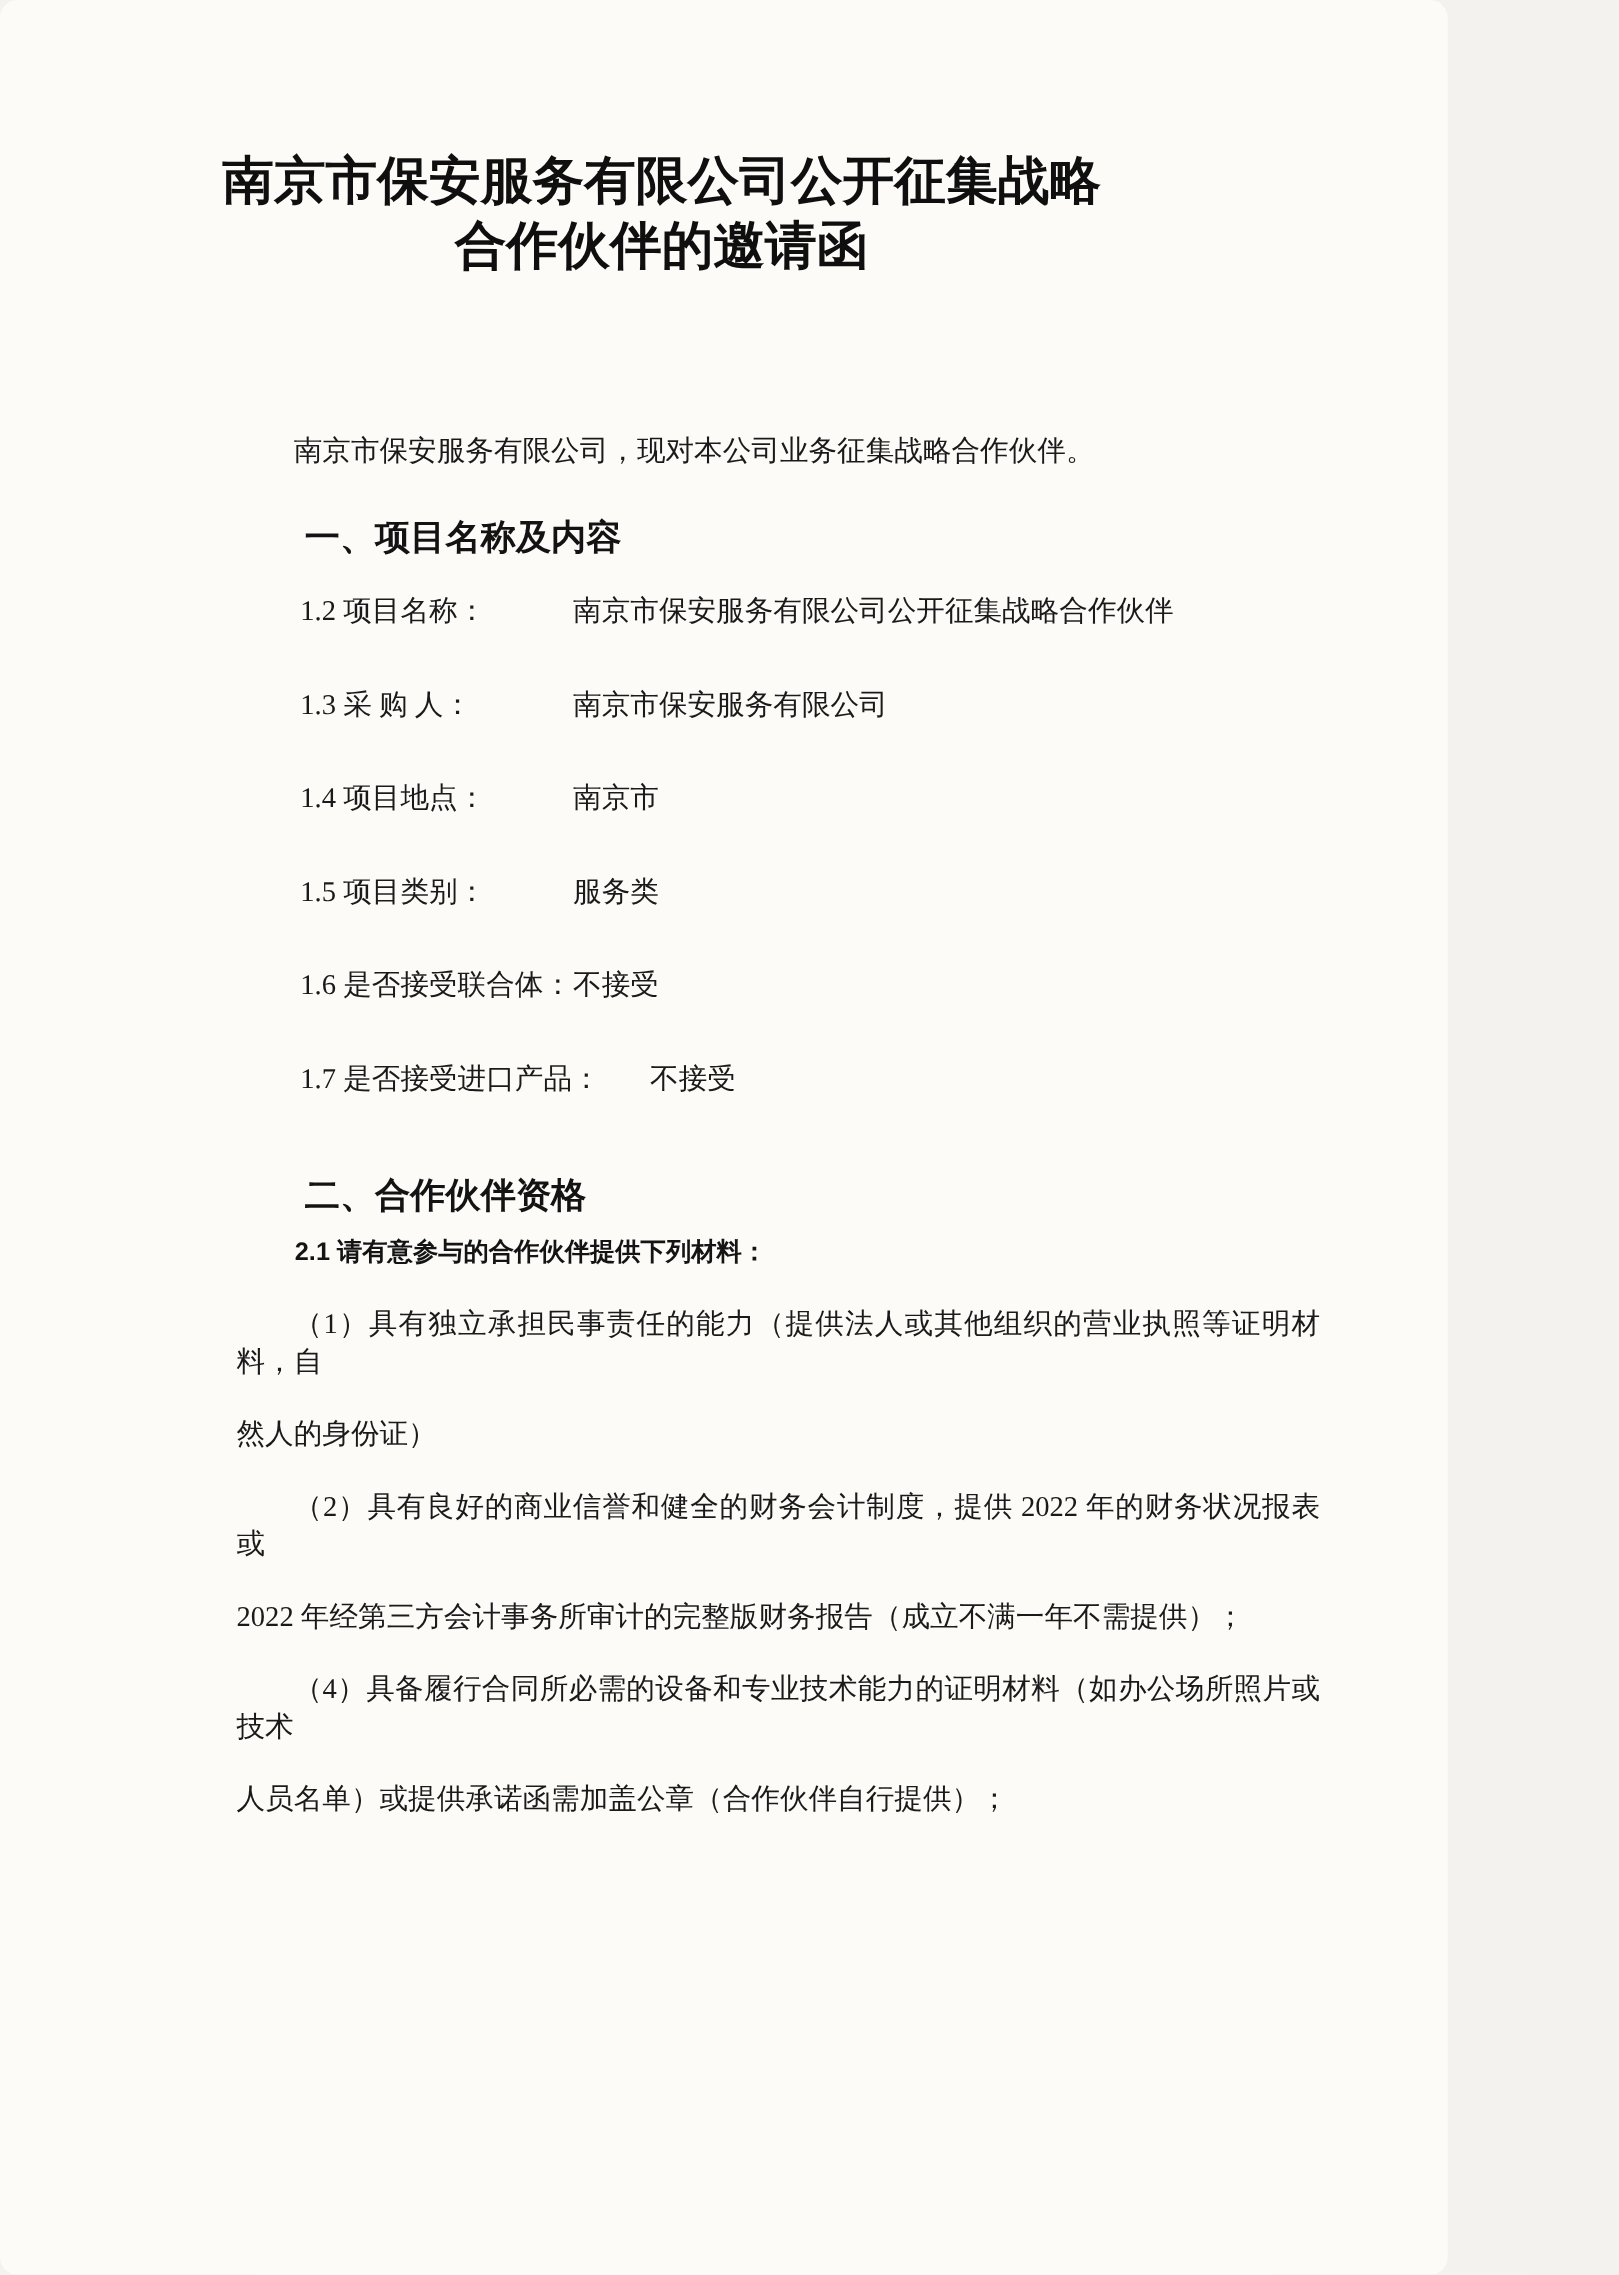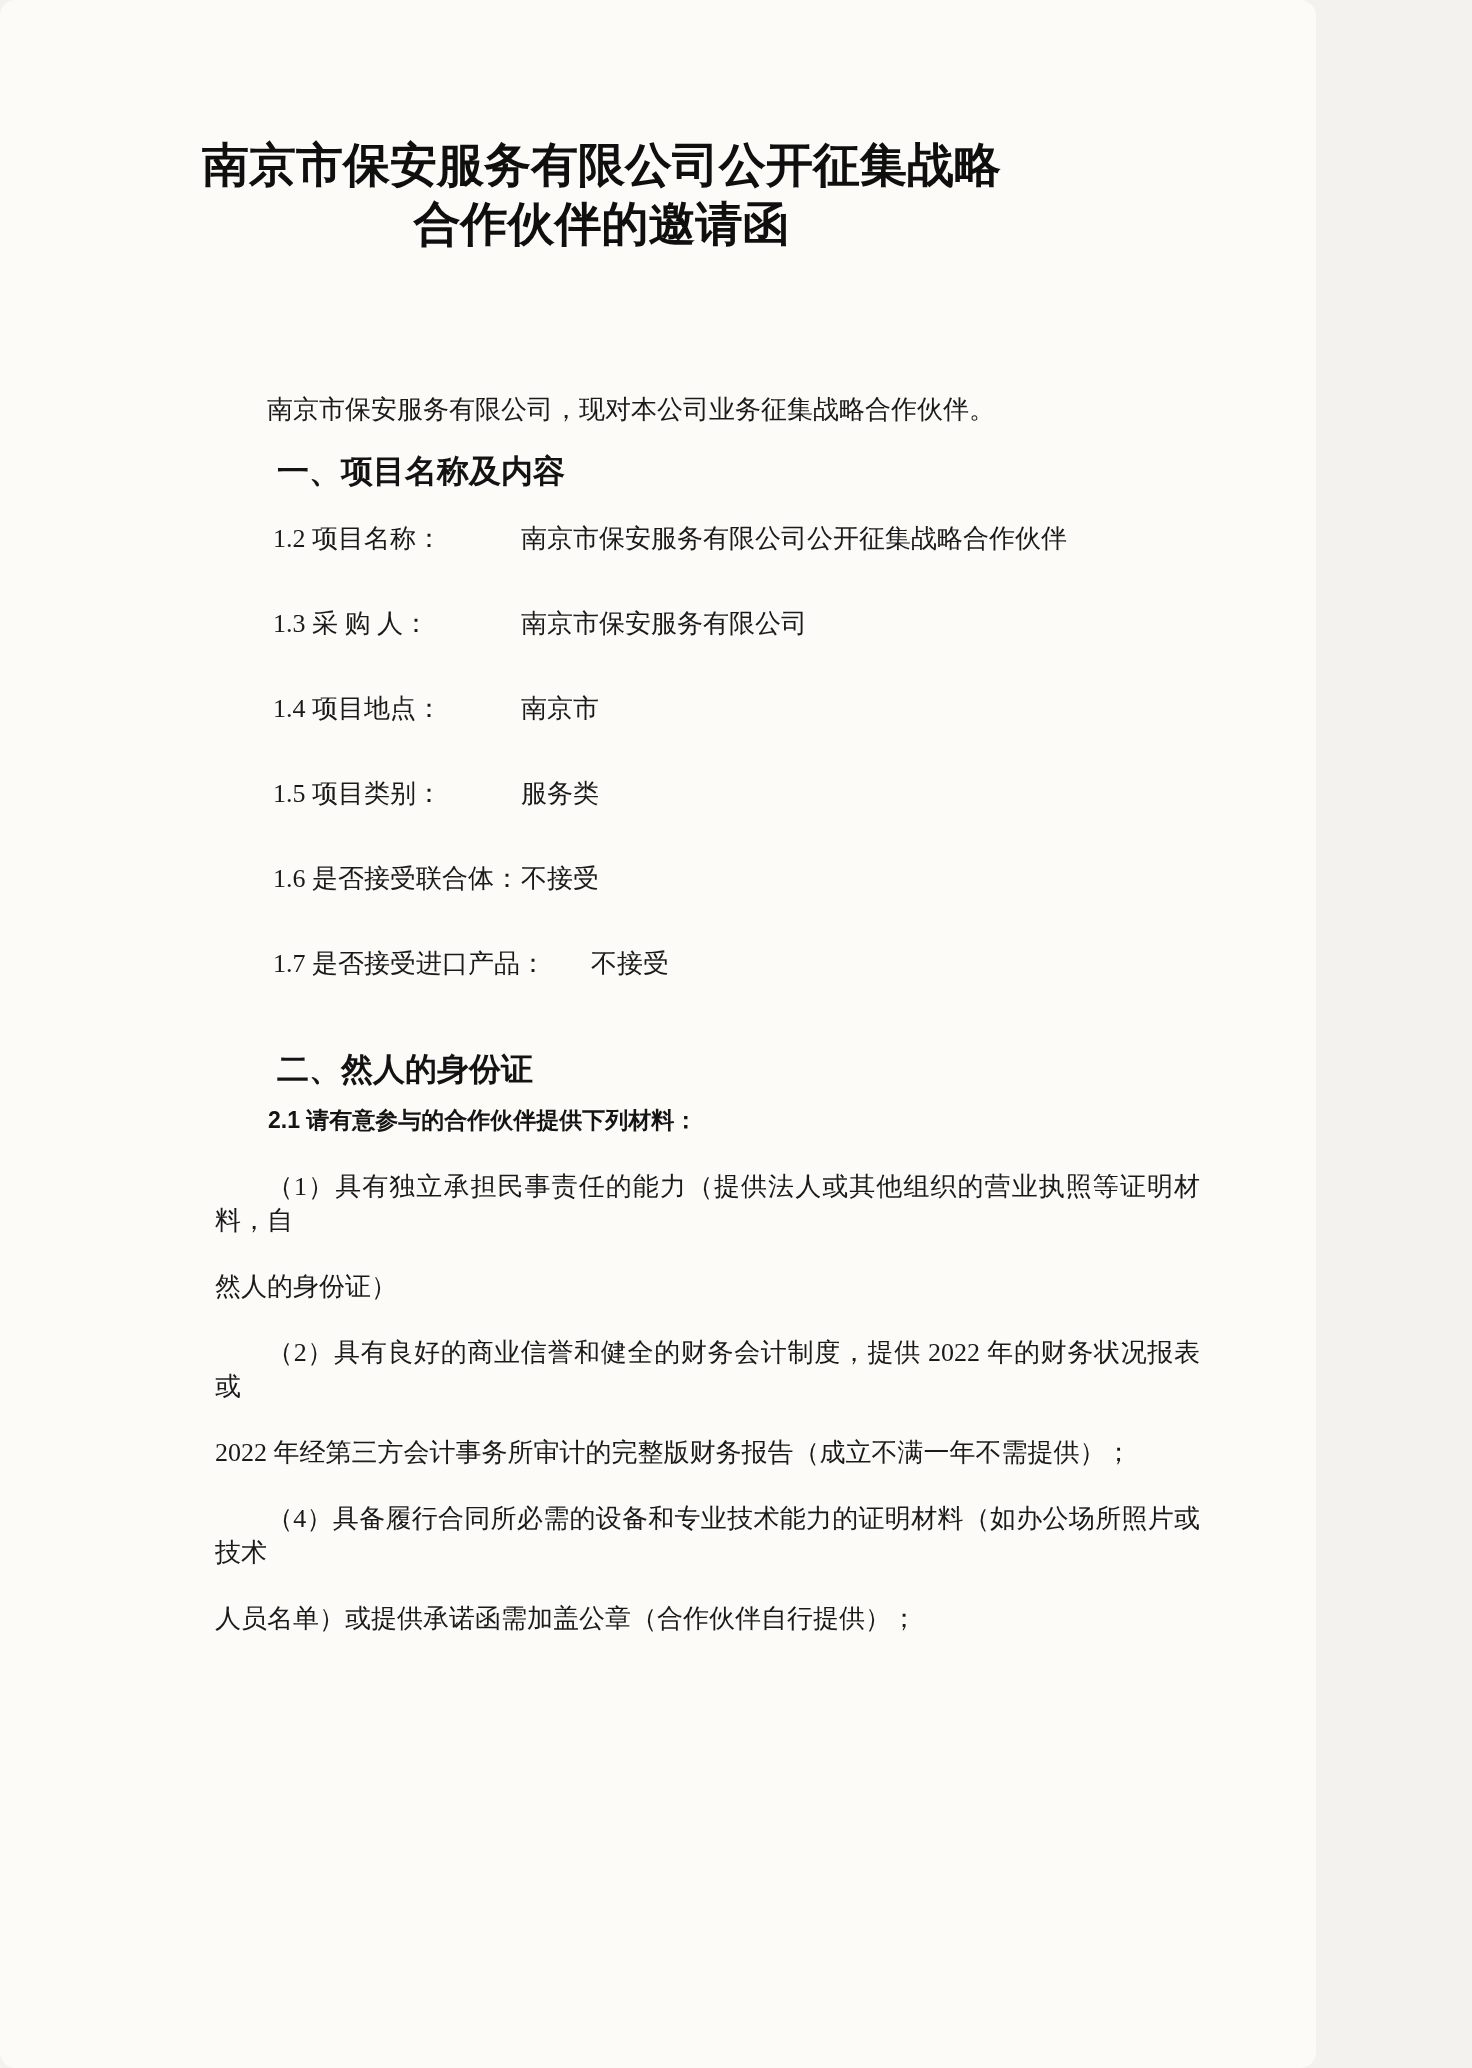--- a/index.html
+++ b/index.html
@@ -14,21 +14,21 @@
   .content{position:absolute;left:215px;top:0;width:985px;}
   .doc-title{
     margin:136px 0 0 0;text-align:center;transform:translateX(-106px);
     font-size:47px;line-height:59px;font-weight:700;color:#0f0f0f;
   }
   .intro{margin:139px 0 0 0;font-size:26px;line-height:34px;text-indent:52px;}
   .sec-heading{
     font-family:"Liberation Sans","DejaVu Sans",sans-serif;
     font-weight:700;font-size:32px;line-height:42px;color:#131313;
   }
-  .sec-heading.one{margin:23px 0 0 62px;}
+  .sec-heading.one{margin:40px 0 0 62px;}
   .sec-heading.two{margin:67px 0 0 62px;}
   .kv-list{margin-top:30px;}
   .kv{margin:0 0 51px 58px;font-size:26px;line-height:34px;white-space:nowrap;}
   .kv-label{display:inline-block;min-width:248px;}
   .kv:nth-child(6) .kv-value,
   .kv:nth-child(7) .kv-value{margin-left:45px;}
   .sub-intro{
     margin:15px 0 0 53px;
     font-family:"Liberation Sans","DejaVu Sans",sans-serif;
     font-weight:700;font-size:23px;line-height:30px;color:#141414;
@@ -67,21 +67,21 @@
         <span class="kv-label">1.5 项目类别：</span><span class="kv-value">服务类</span>
       </div>
       <div class="kv">
         <span class="kv-label">1.6 是否接受联合体：</span><span class="kv-value">不接受</span>
       </div>
       <div class="kv">
         <span class="kv-label">1.7 是否接受进口产品：</span><span class="kv-value">不接受</span>
       </div>
     </div>
 
-    <div class="sec-heading two">二、然人的身份证</div>
+    <div class="sec-heading two">二、合作伙伴资格</div>
 
     <div class="sub-intro">2.1 请有意参与的合作伙伴提供下列材料：</div>
 
     <div class="req-list">
       <div class="req">
         <div class="req-line first">（1）具有独立承担民事责任的能力（提供法人或其他组织的营业执照等证明材料，自</div>
         <div class="req-line">然人的身份证）</div>
       </div>
       <div class="req">
         <div class="req-line first">（2）具有良好的商业信誉和健全的财务会计制度，提供 2022 年的财务状况报表或</div>

